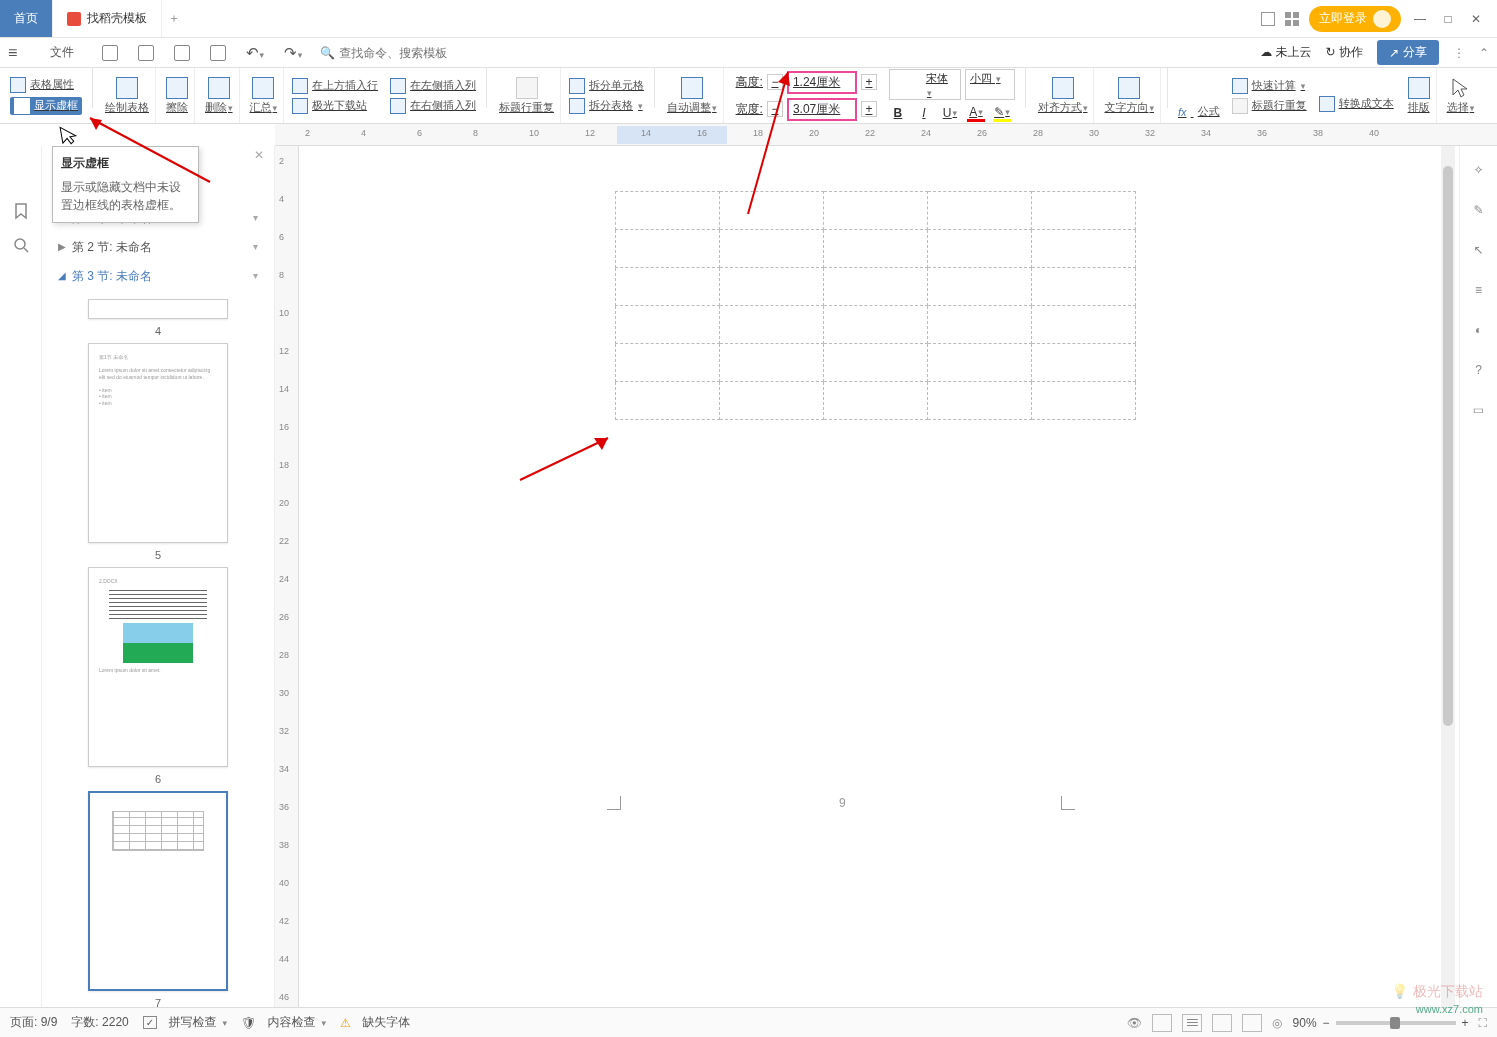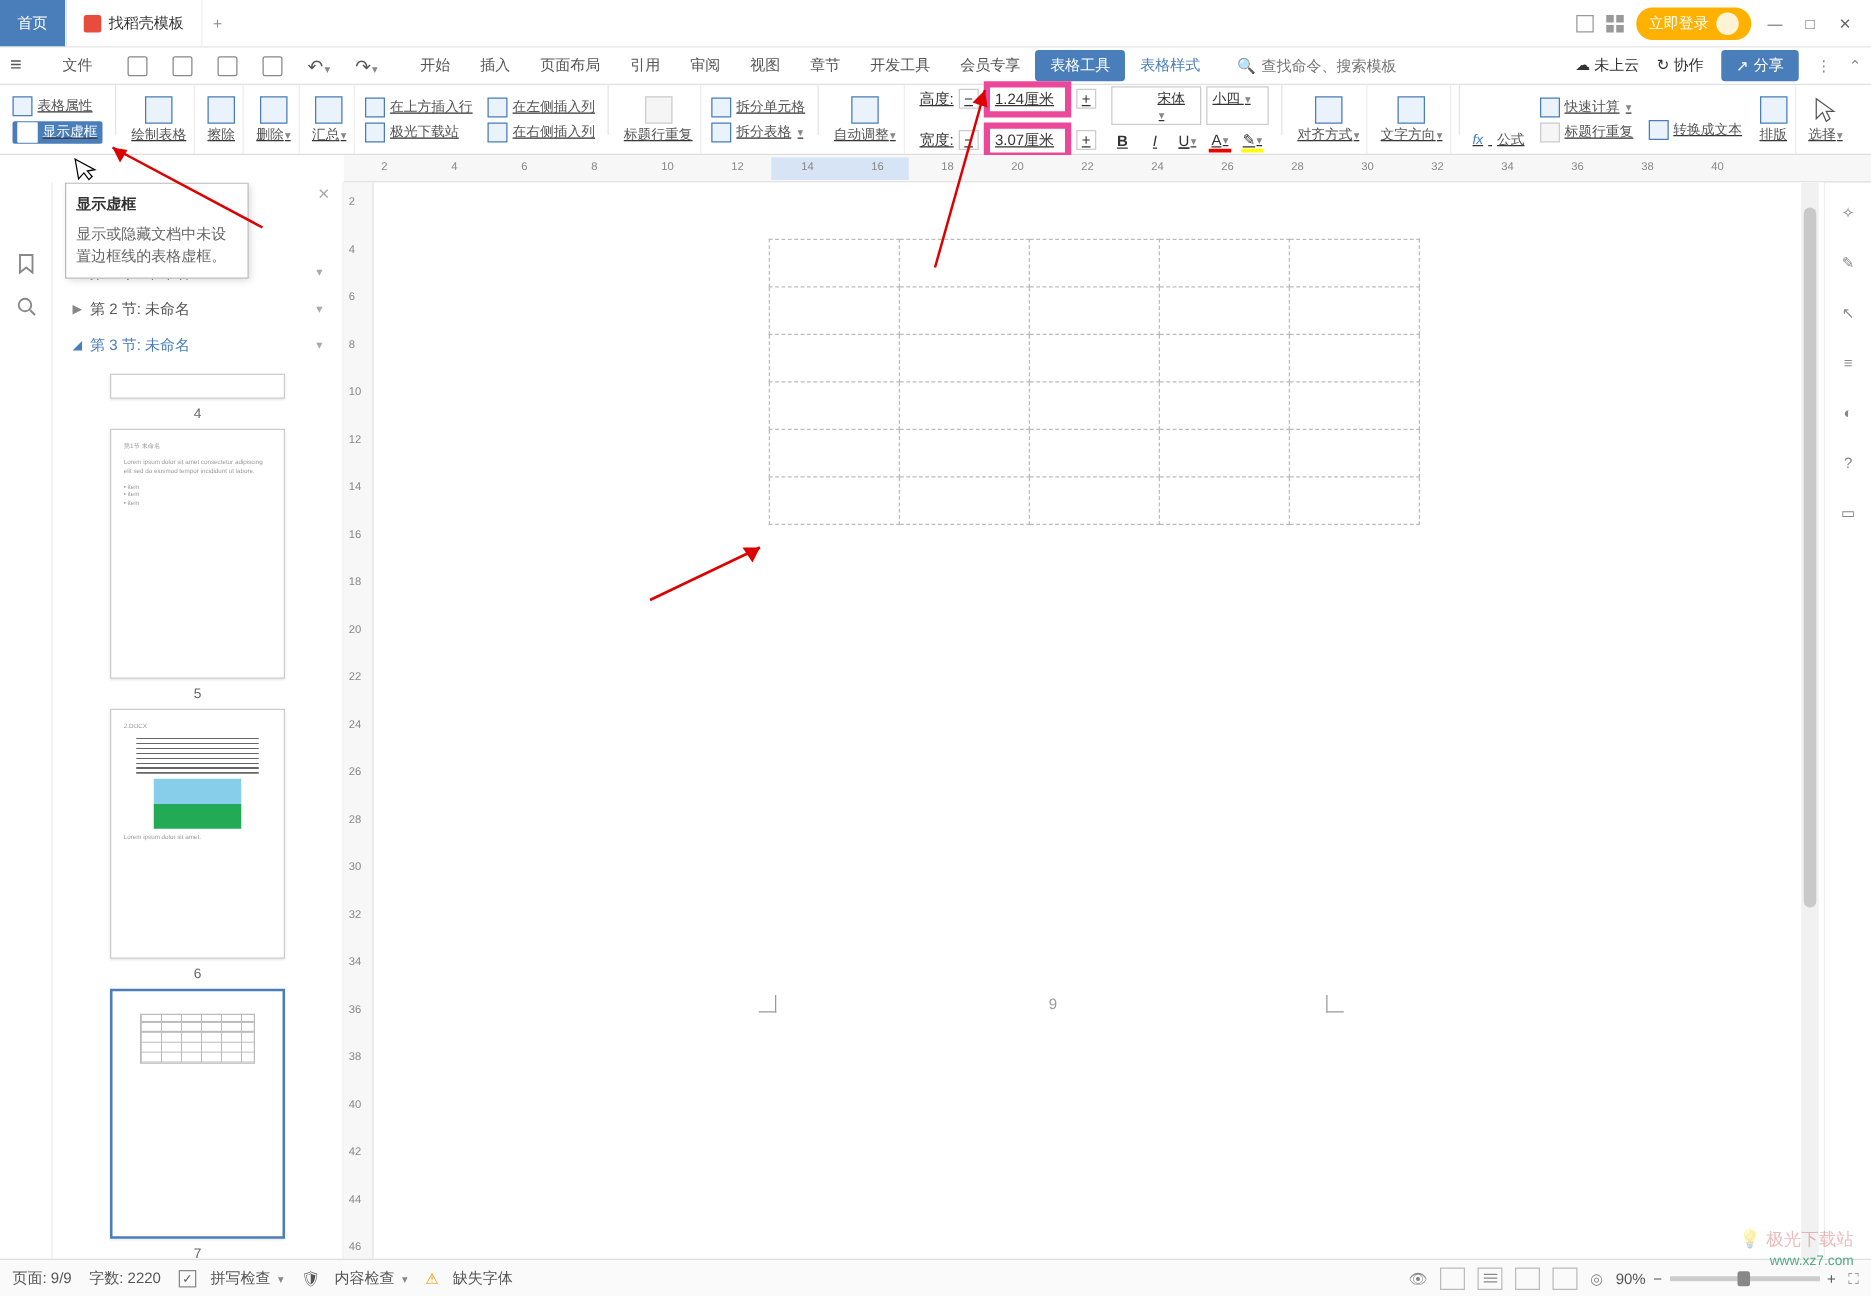--- a/index.html
+++ b/index.html
@@ -45,21 +45,21 @@
   .rgroup{display:flex;flex-direction:column;align-items:center;gap:1px;padding:0 6px;border-right:1px solid #eee;height:100%;justify-content:center;}
   .rgroup.norow{border:none;}
   .rgroup .ico{width:22px;height:22px;border:1px solid #4a7ebb;background:#eaf2fb;}
   .rgroup .lbl{font-size:11px;color:#555;white-space:nowrap;}
   .rstack{display:flex;flex-direction:column;gap:4px;padding:0 4px;height:100%;justify-content:center;}
   .rstack .row{display:flex;align-items:center;gap:4px;white-space:nowrap;font-size:11px;color:#555;}
   .row .sico{width:16px;height:16px;border:1px solid #4a7ebb;background:#eaf2fb;display:inline-block;}
   .sel-btn{display:flex;align-items:center;}
   .sel-btn.sel-active{background:#4a7ebb;color:#fff;padding:1px 4px;border-radius:2px;}
   .hwrow{display:flex;align-items:center;gap:4px;}
-  .hwrow .numbox{border:5px solid #ec4899;padding:1px 4px;width:70px;display:inline-block;text-align:left;}
+  .hwrow .numbox{border:2px solid #ec4899;padding:1px 4px;width:70px;display:inline-block;text-align:left;}
   .pm{width:16px;height:16px;border:1px solid #ccc;display:inline-flex;align-items:center;justify-content:center;cursor:pointer;}
   .fontsel{display:flex;gap:4px;}
   .fontsel select,.fontsel .fsel{border:1px solid #ccc;padding:1px 4px;font-size:11px;}
   .fmt{display:flex;gap:8px;}
   .fmt .fb{width:18px;height:18px;display:inline-flex;align-items:center;justify-content:center;cursor:pointer;}
   .disabled{color:#bbb;}
   .vsep{width:1px;height:40px;background:#e5e5e5;margin:0 2px;}
   .dcaret{font-size:9px;color:#888;margin-left:1px;}
 
   
@@ -161,33 +161,20 @@
 <div class="menubar">
   <div class="mgroup">
     <span class="hamburger"></span>
     <span class="menu-item">文件</span>
     <span class="ticon"></span>
     <span class="ticon"></span>
     <span class="ticon"></span>
     <span class="ticon"></span>
     <span style="font-size:15px;color:#555;">↶<span class="dcaret">▾</span></span>
     <span style="font-size:15px;color:#555;">↷<span class="dcaret">▾</span></span>
-  </div>
-  <div class="mainmenu">
-    <span class="menu-item">开始</span>
-    <span class="menu-item">插入</span>
-    <span class="menu-item">页面布局</span>
-    <span class="menu-item">引用</span>
-    <span class="menu-item">审阅</span>
-    <span class="menu-item">视图</span>
-    <span class="menu-item">章节</span>
-    <span class="menu-item">开发工具</span>
-    <span class="menu-item">会员专享</span>
-    <span class="menu-item active">表格工具</span>
-    <span class="menu-item link">表格样式</span>
   </div>
   <div class="search-box">
     <span>🔍</span>
     <input type="text" placeholder="查找命令、搜索模板" style="">
   </div>
   <div class="right-actions">
     <span class="sseg"><span>☁</span>&nbsp;<span>未上云</span></span>
     <span class="sseg"><span>↻</span>&nbsp;<span>协作</span></span>
     <div class="share-btn">
         <span>↗</span>

